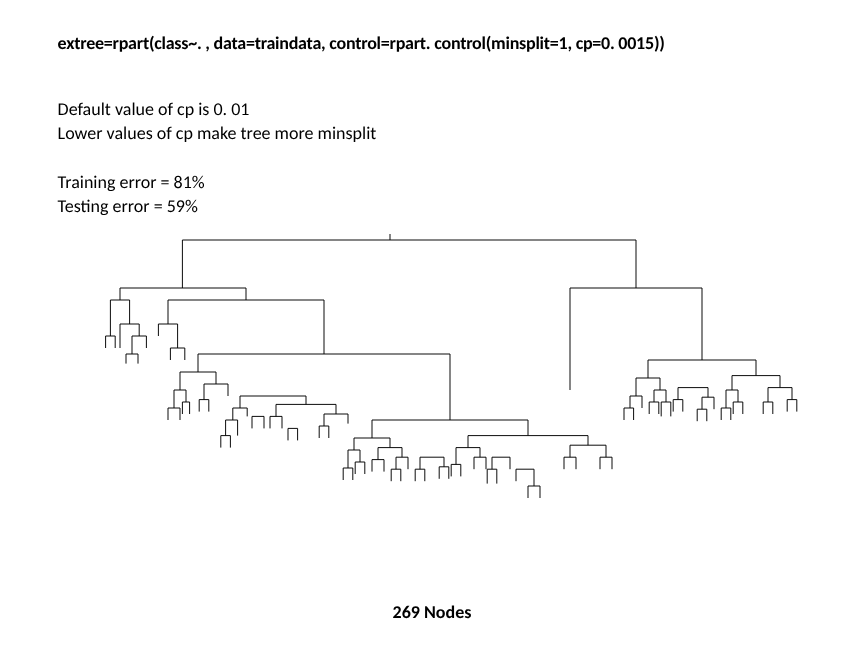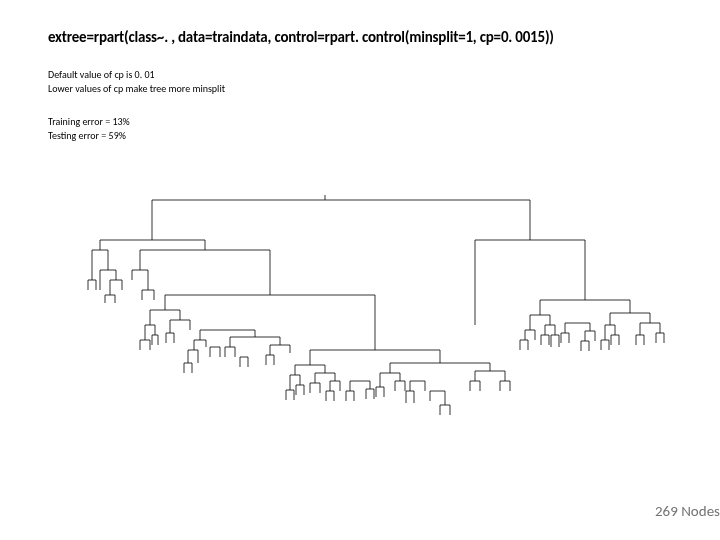--- a/index.html
+++ b/index.html
@@ -15,65 +15,66 @@
       position: relative;
       overflow: hidden;
     }
     .content {
       padding: 28px 48px;
     }
     .code-line {
       font-size: 15px;
       font-weight: bold;
       color: #000;
-      margin-bottom: 22px;
+      margin-bottom: 36px;
       letter-spacing: -0.2px;
     }
     .text-block {
       margin-bottom: 20px;
     }
     .text-line {
-      font-size: 10px;
+      font-size: 15px;
       color: #000;
       line-height: 1.35;
     }
     .tree-container {
       position: absolute;
       left: 80px;
       top: 195px;
       width: 590px;
       height: 280px;
     }
     .tree-svg {
       width: 100%;
       height: 100%;
     }
     .node-count {
       position: absolute;
       left: 0;
       right: 0;
       bottom: 20px;
-      text-align: right;
+      text-align: center;
       font-size: 15px;
-      color: #737373;
+      color: #000000;
+      font-weight: bold;
     }
   </style>
 </head>
 <body>
 
 <div class="content">
   <div class="code-line">extree=rpart(class~. , data=traindata, control=rpart. control(minsplit=1, cp=0. 0015))</div>
 
   <div class="text-block">
     <div class="text-line">Default value of cp is 0. 01</div>
     <div class="text-line">Lower values of cp make tree more minsplit</div>
   </div>
 
   <div class="text-block">
-    <div class="text-line">Training error = 13%</div>
+    <div class="text-line">Training error = 81%</div>
     <div class="text-line">Testing error = 59%</div>
   </div>
 </div>
 
 <div class="tree-container">
   <svg class="tree-svg" viewBox="0 0 590 280">
     <g stroke="#000" stroke-width="0.8" fill="none">
 
       <line x1="245" y1="5" x2="245" y2="0"></line>
       <line x1="72" y1="5" x2="450" y2="5"></line>

